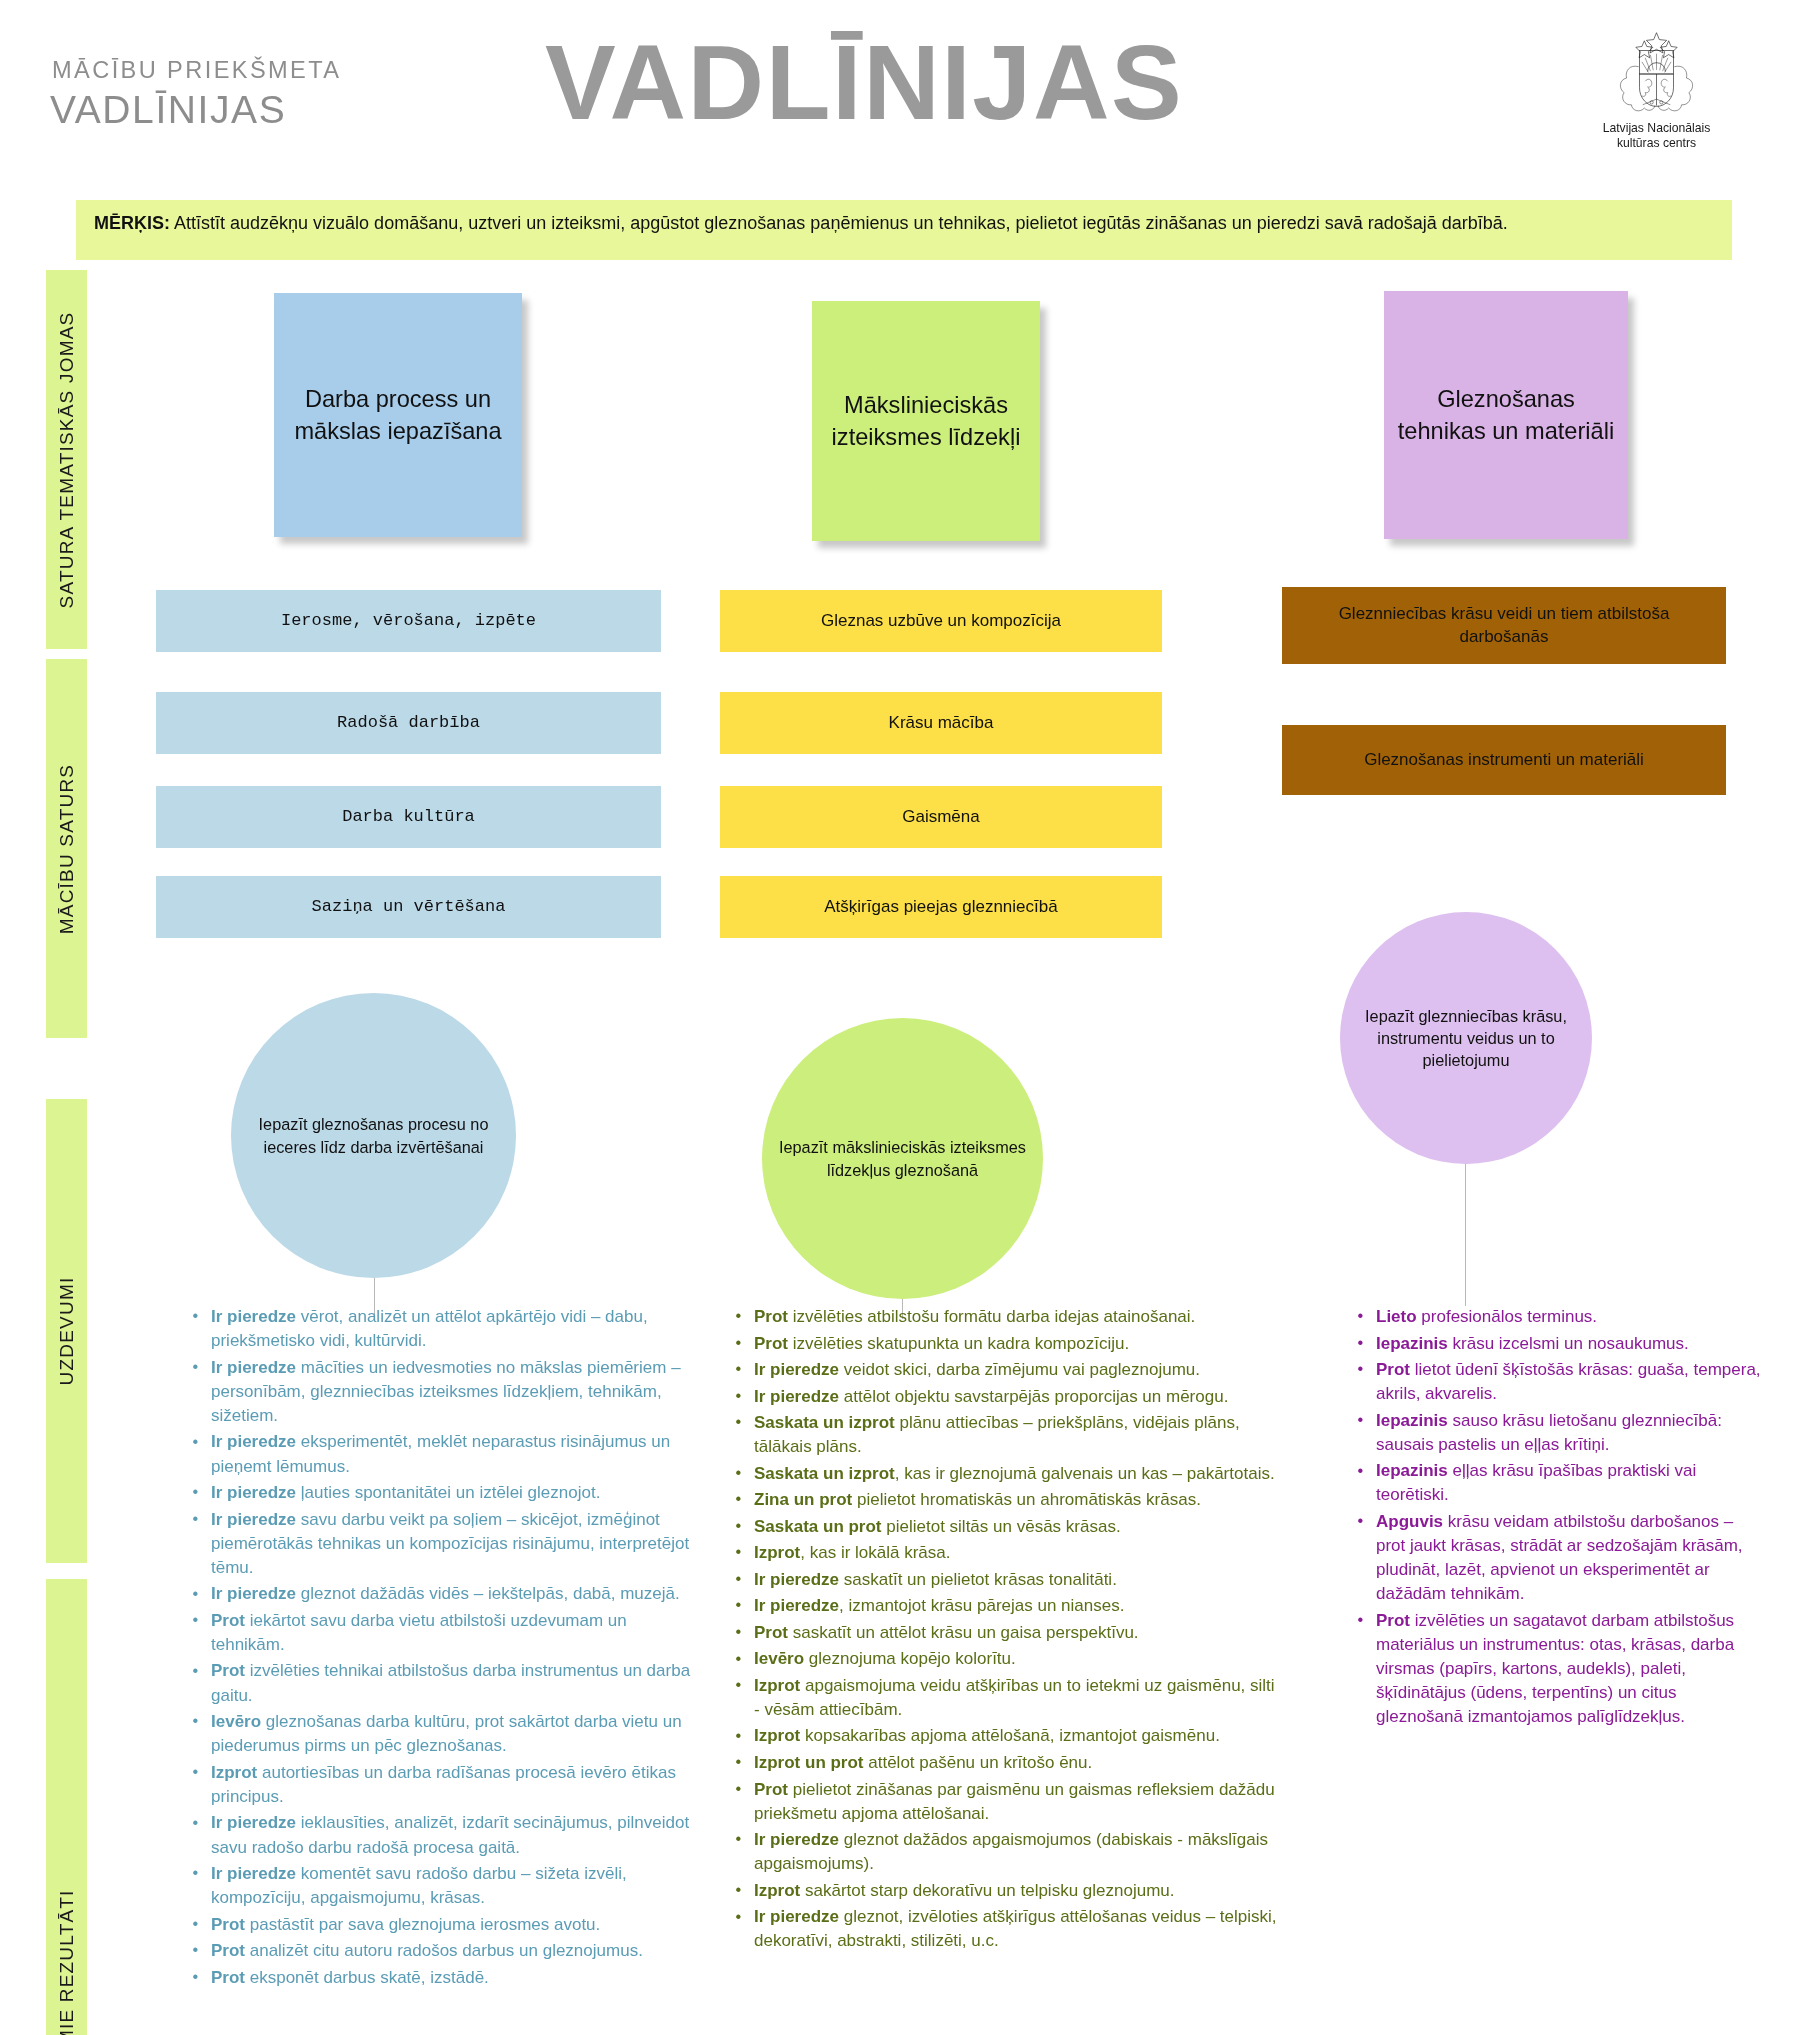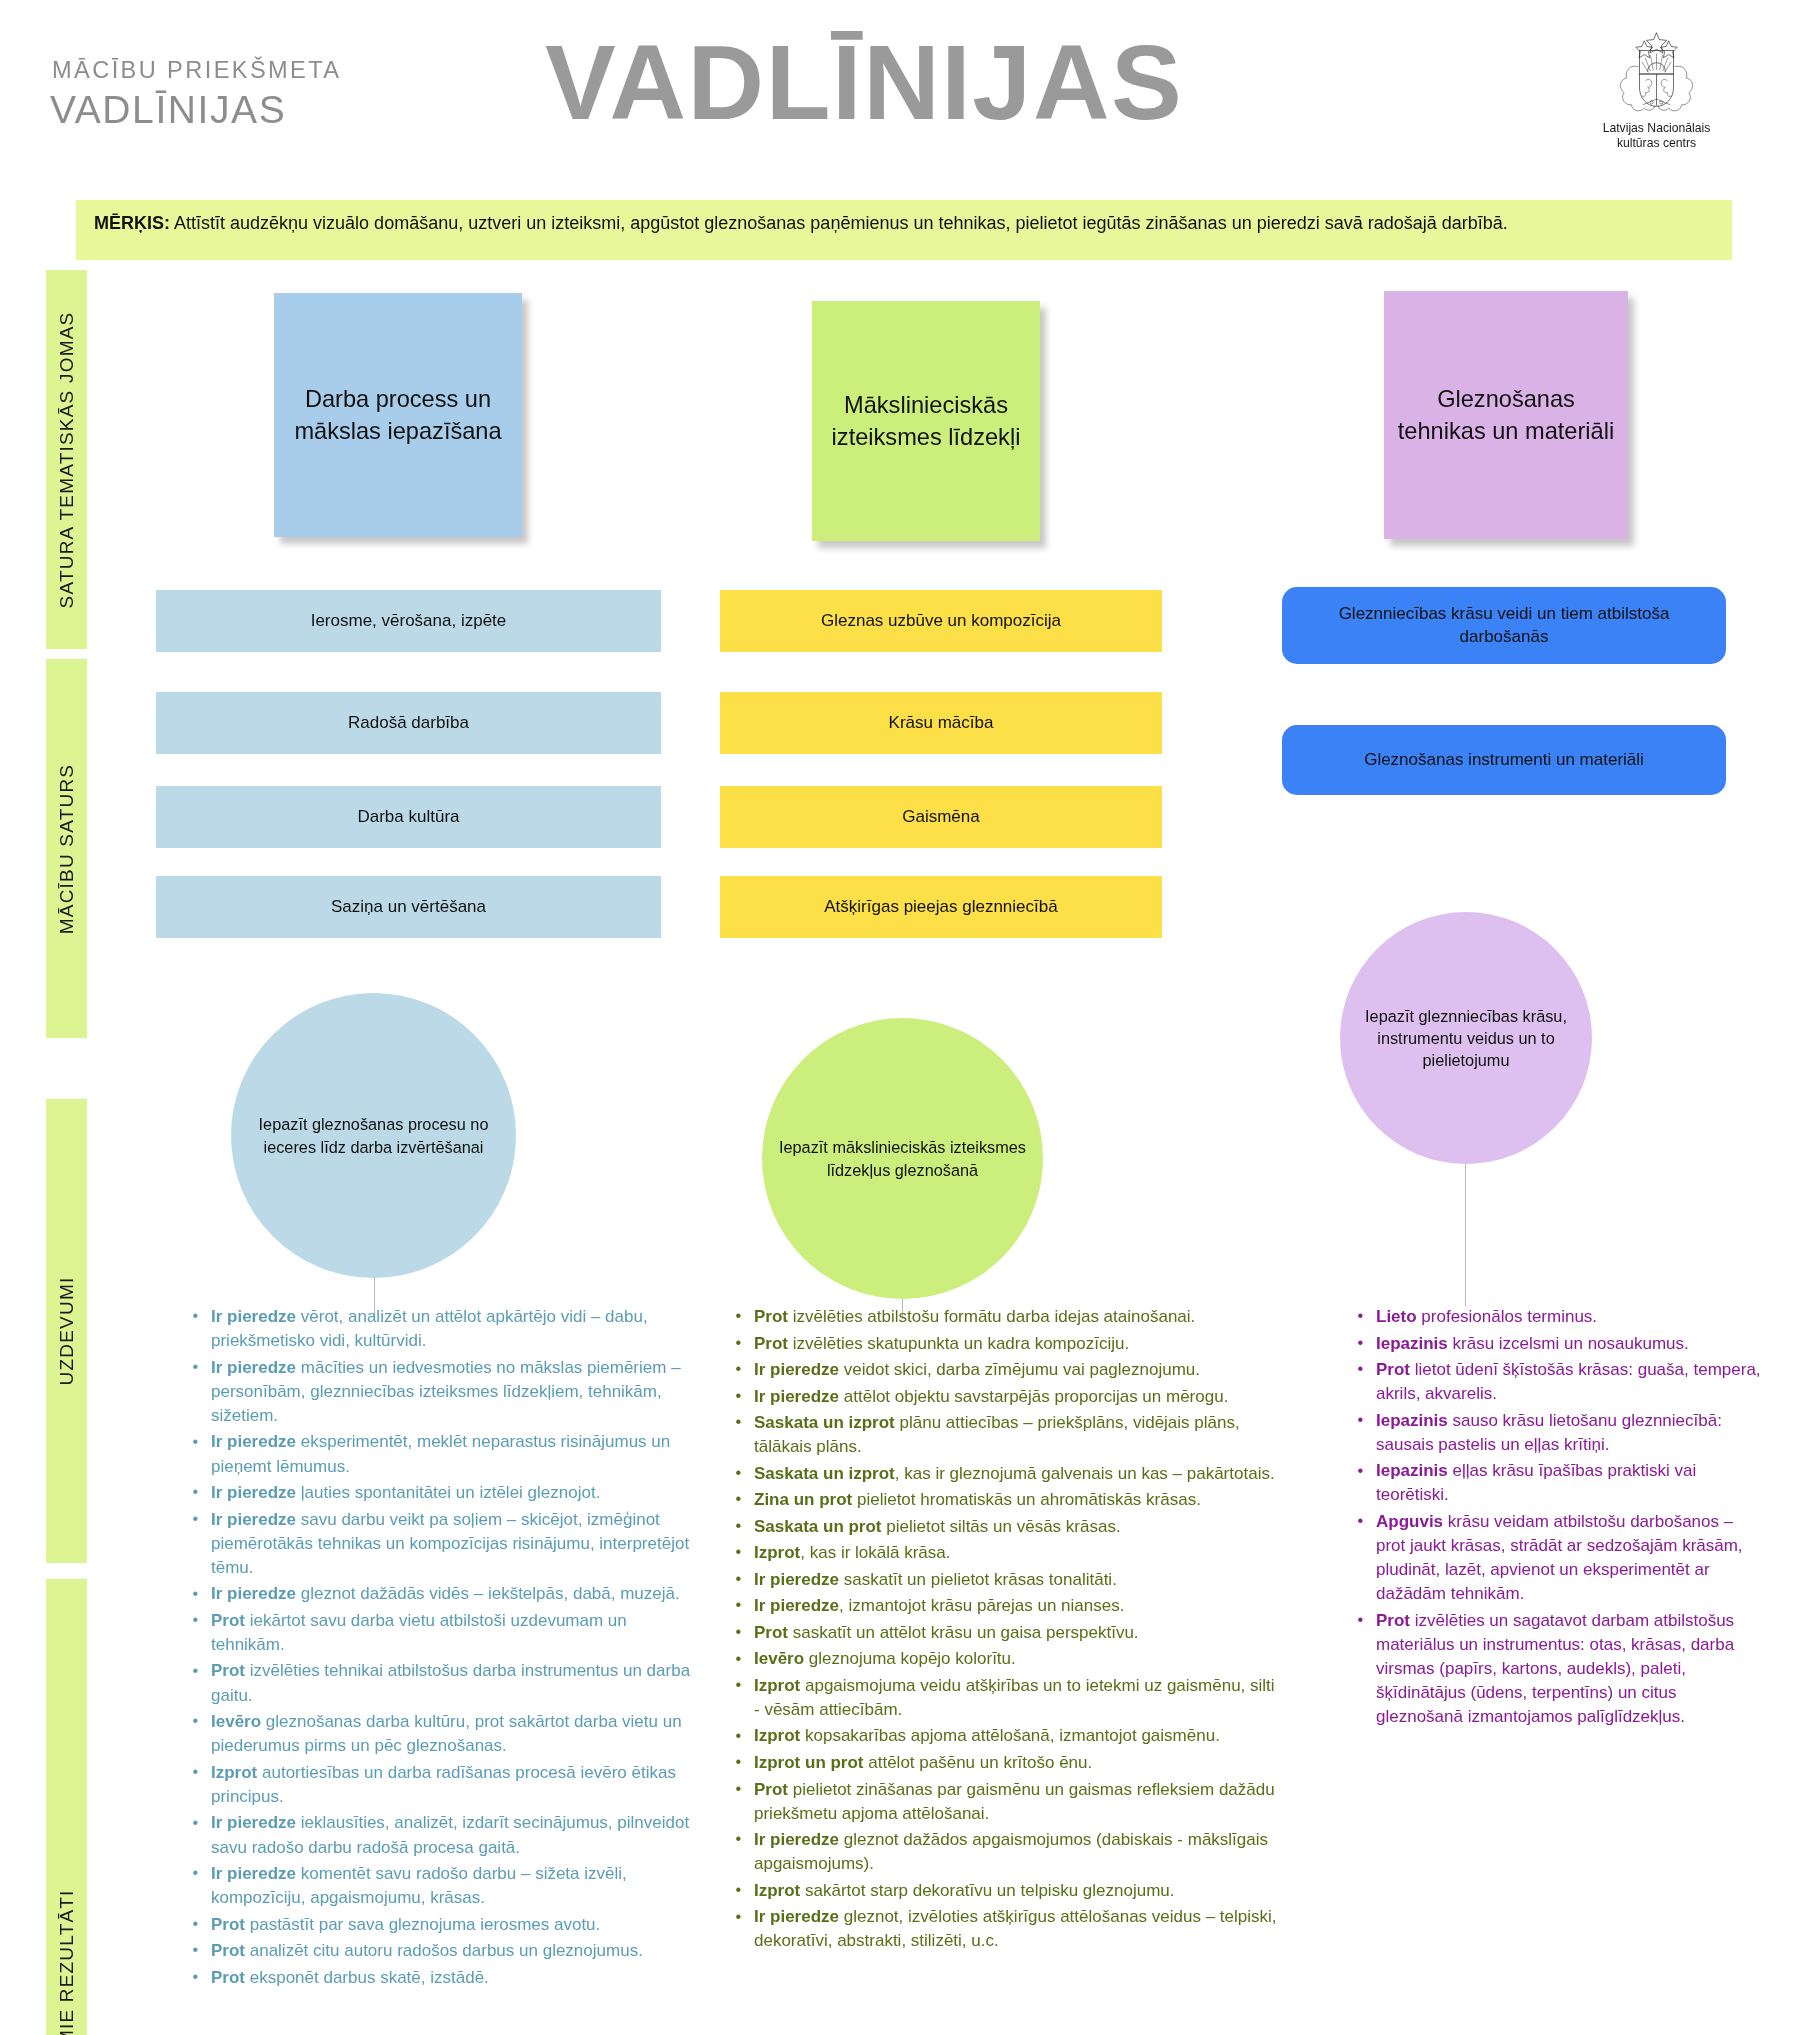--- a/index.html
+++ b/index.html
@@ -78,23 +78,23 @@
   #topcard-2 { left: 1384px; top: 291px;  width: 244px; height: 248px; background: #d9b3e6; }
 
   
   .chip {
     position: absolute;
     display: flex; align-items: center; justify-content: center;
     text-align: center;
     font-size: 17px; line-height: 1.34; color: #111;
     padding: 4.9px 10.6px;
   }
-  .chip.blue   { background: #bcd9e8; }
+  .chip.blue   { background: #bcd9e8; font-family: Liberation Mono, monospace; }
   .chip.green  { background: #fde047; }
-  .chip.purple { background: #3b82f6; border-radius: 15px; }
+  .chip.purple { background: #a16207; }
 
   #chip-b0 { left: 156px;  top: 590px; width: 505px; height: 62px; }
   #chip-b1 { left: 156px;  top: 692px; width: 505px; height: 62px; }
   #chip-b2 { left: 156px;  top: 786px; width: 505px; height: 62px; }
   #chip-b3 { left: 156px;  top: 876px; width: 505px; height: 62px; }
 
   #chip-g0 { left: 720px; top: 590px; width: 442px; height: 62px; }
   #chip-g1 { left: 720px; top: 692px; width: 442px; height: 62px; }
   #chip-g2 { left: 720px; top: 786px; width: 442px; height: 62px; }
   #chip-g3 { left: 720px; top: 876px; width: 442px; height: 62px; }

